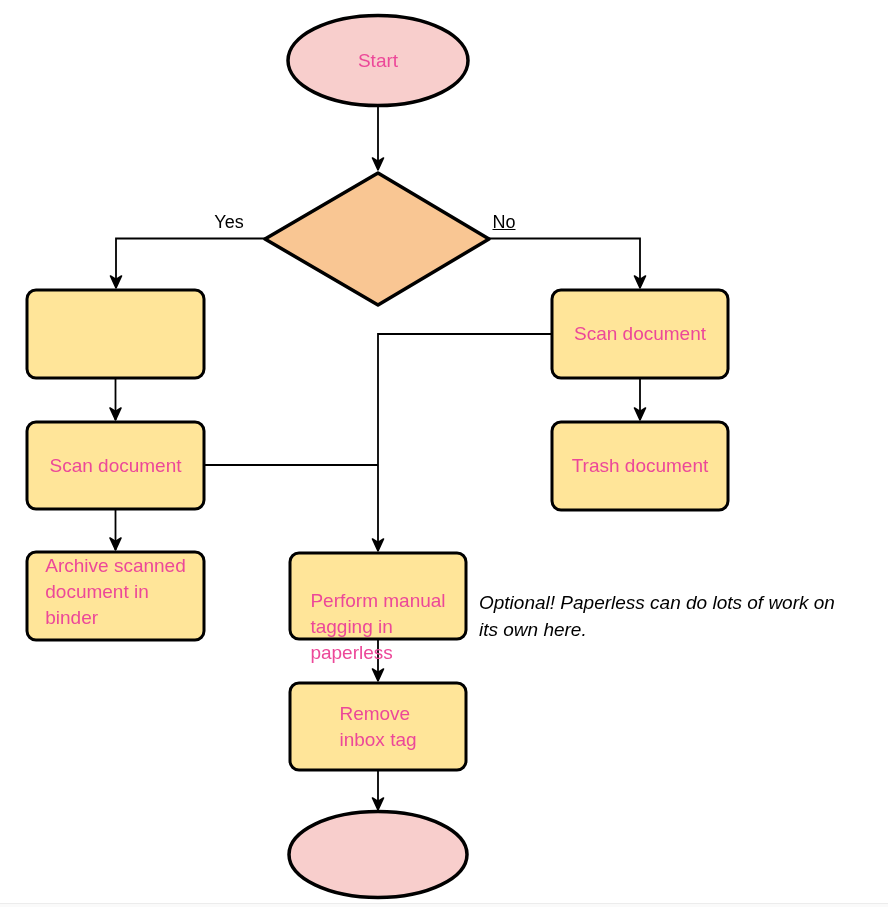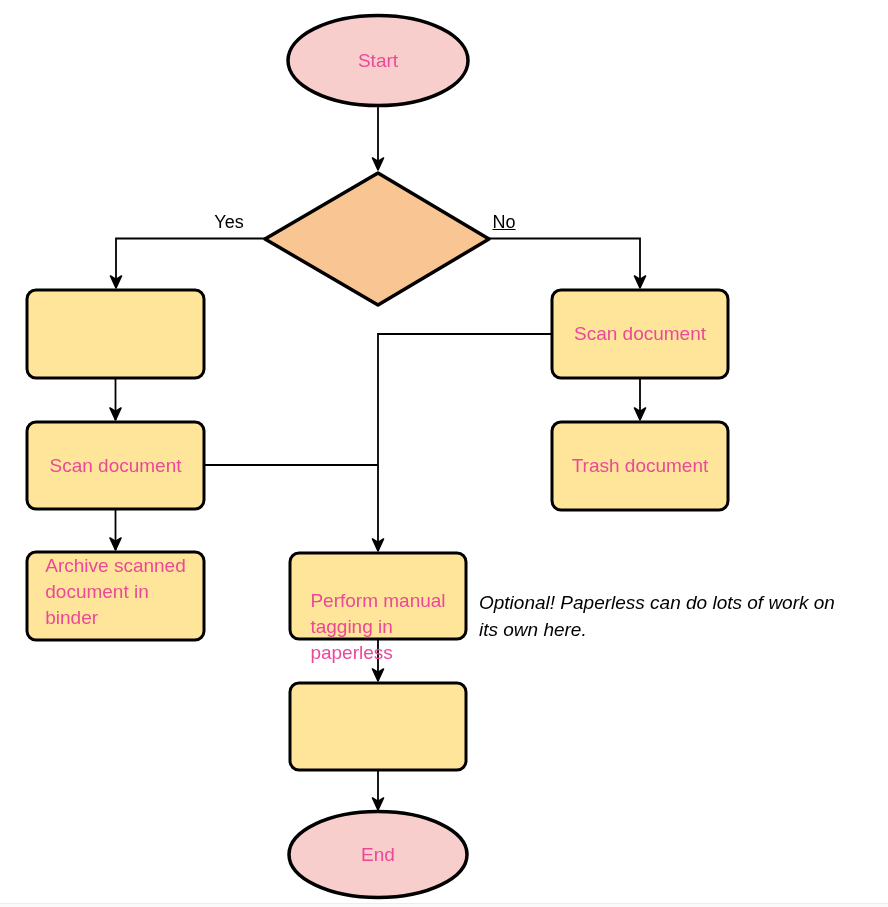--- a/index.html
+++ b/index.html
@@ -114,22 +114,23 @@
 binder</div>
 
   <div class="node-label" style="left:552px; top:290px; width:176px; height:88px;">Scan document</div>
 
   <div class="node-label" style="left:552px; top:422px; width:176px; height:88px;">Trash document</div>
 
   <div class="node-label" style="left:290px; top:553px; width:176px; height:86px;margin-top:31px;">Perform manual
 tagging in
 paperless</div>
 
+  <div class="node-label" style="left:290px; top:683px; width:176px; height:87px;">Remove
+inbox tag</div>
 
-  <div class="node-label" style="left:288px; top:812px; width:180px; height:85px;">End</div>
 
   <div class="edge-label" style="left:205px; top:210px; width:48px;">Yes</div>
 
   <div class="edge-label" style="left:480px; top:210px; width:48px;text-decoration:underline;">No</div>
 
   <div class="annotation" style="left:479px; top:589px; width:420px;">Optional! Paperless can do lots of work on
 its own here.</div>
 
   <div class="footer-strip"></div>
 

